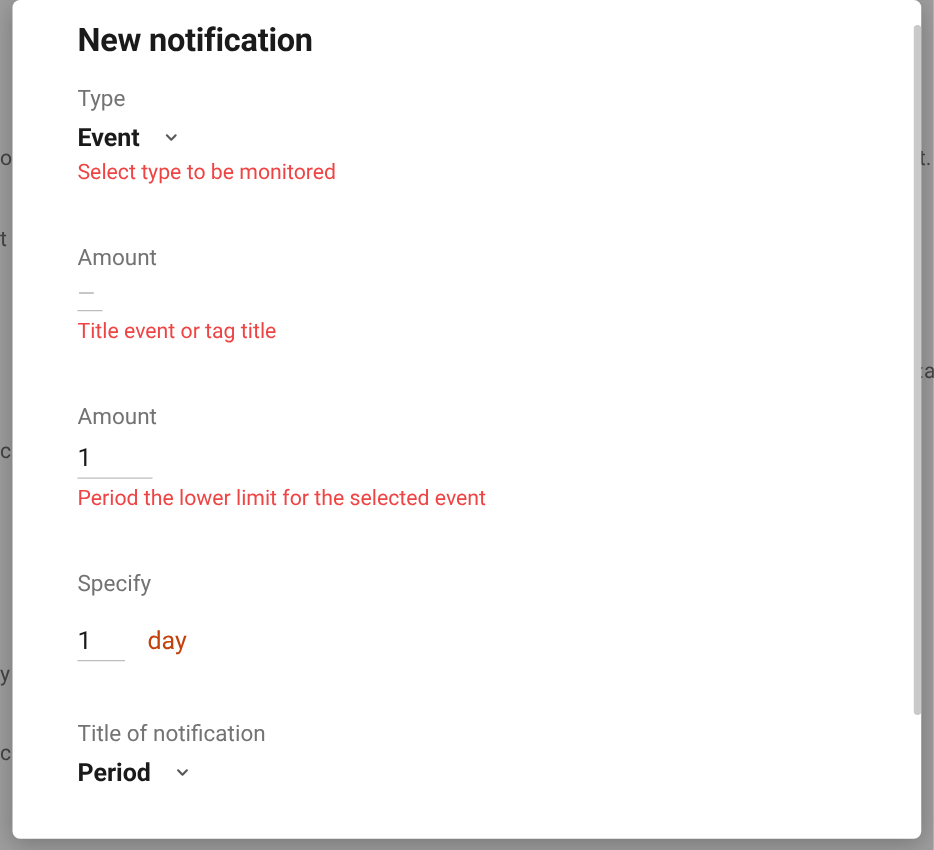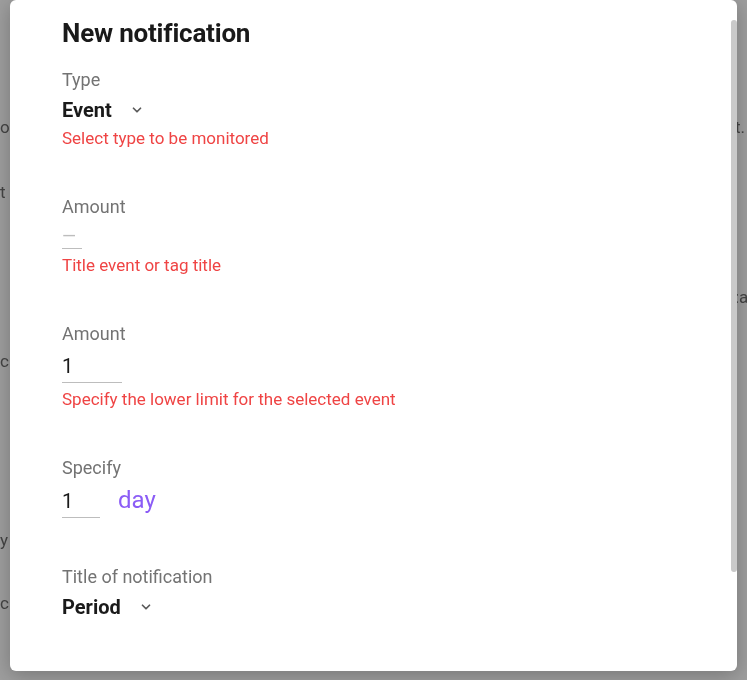--- a/index.html
+++ b/index.html
@@ -83,22 +83,23 @@
     }
     .input-period {
       width: 38px;
     }
     .period-row {
       display: flex;
       align-items: baseline;
       gap: 18px;
     }
     .period-unit {
-      font-size: 24px;
-      color: #8b5cf6;
+      font-size: 20px;
+      color: #c2410c;
+      margin-top: 14px;
     }
     .title-placeholder {
       font-size: 18px;
       color: #bdbdbd;
       border-bottom: 1px solid #bdbdbd;
       width: 20px;
       padding-bottom: 2px;
     }
     .scrollbar-track {
       position: absolute;
@@ -153,21 +154,21 @@
 
     <div class="field">
       <label class="field-label">Amount</label>
       <div class="title-placeholder">—</div>
       <div class="field-helper">Title event or tag title</div>
     </div>
 
     <div class="field">
       <label class="field-label">Amount</label>
       <input type="text" class="input-underline input-amount" value="1" style="">
-      <div class="field-helper">Specify the lower limit for the selected event</div>
+      <div class="field-helper">Period the lower limit for the selected event</div>
     </div>
 
     <div class="field">
       <label class="field-label">Specify</label>
       <div class="period-row">
         <input type="text" class="input-underline input-period" value="1" style="">
         <span class="period-unit">day</span>
       </div>
     </div>
 

